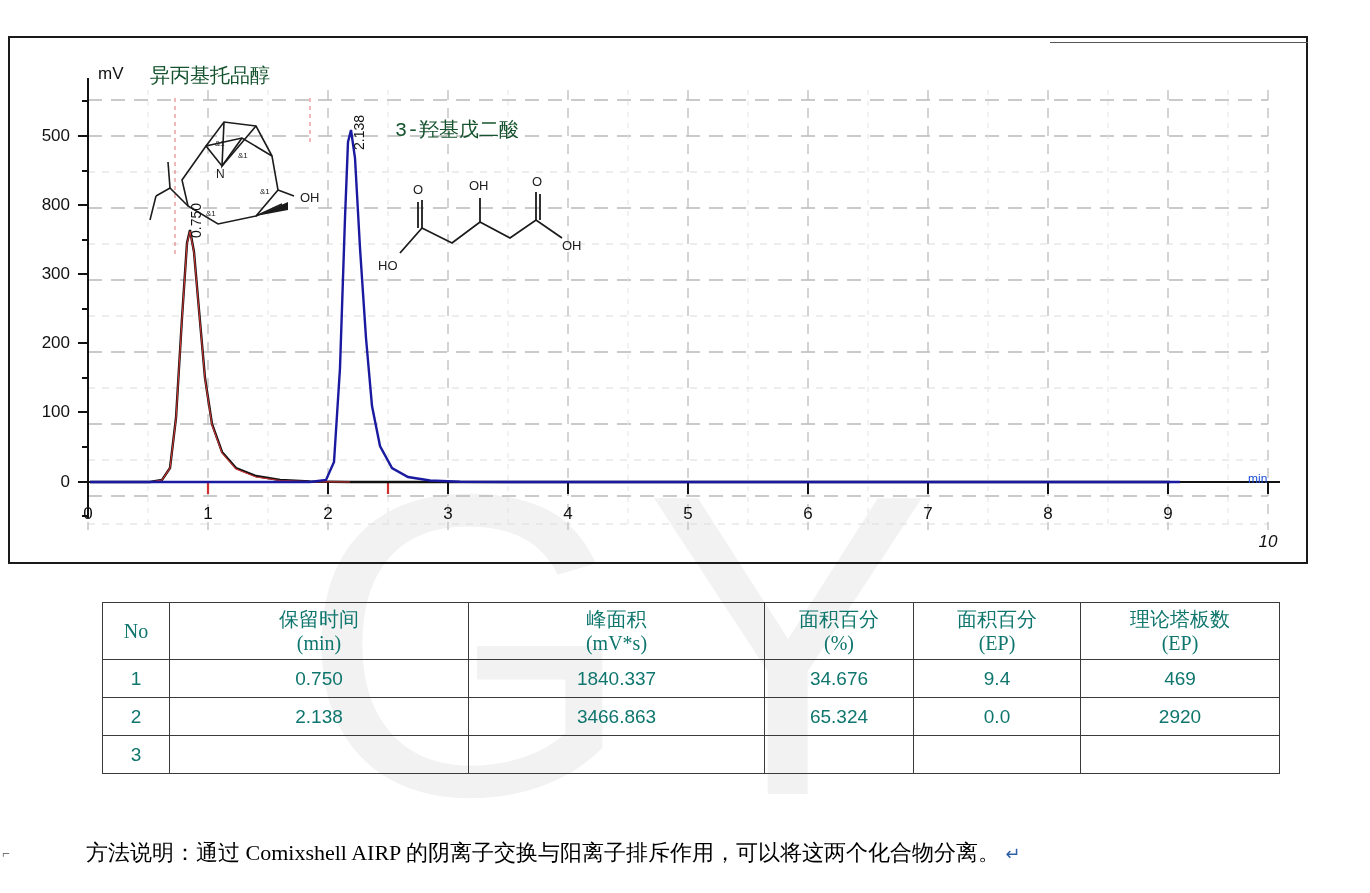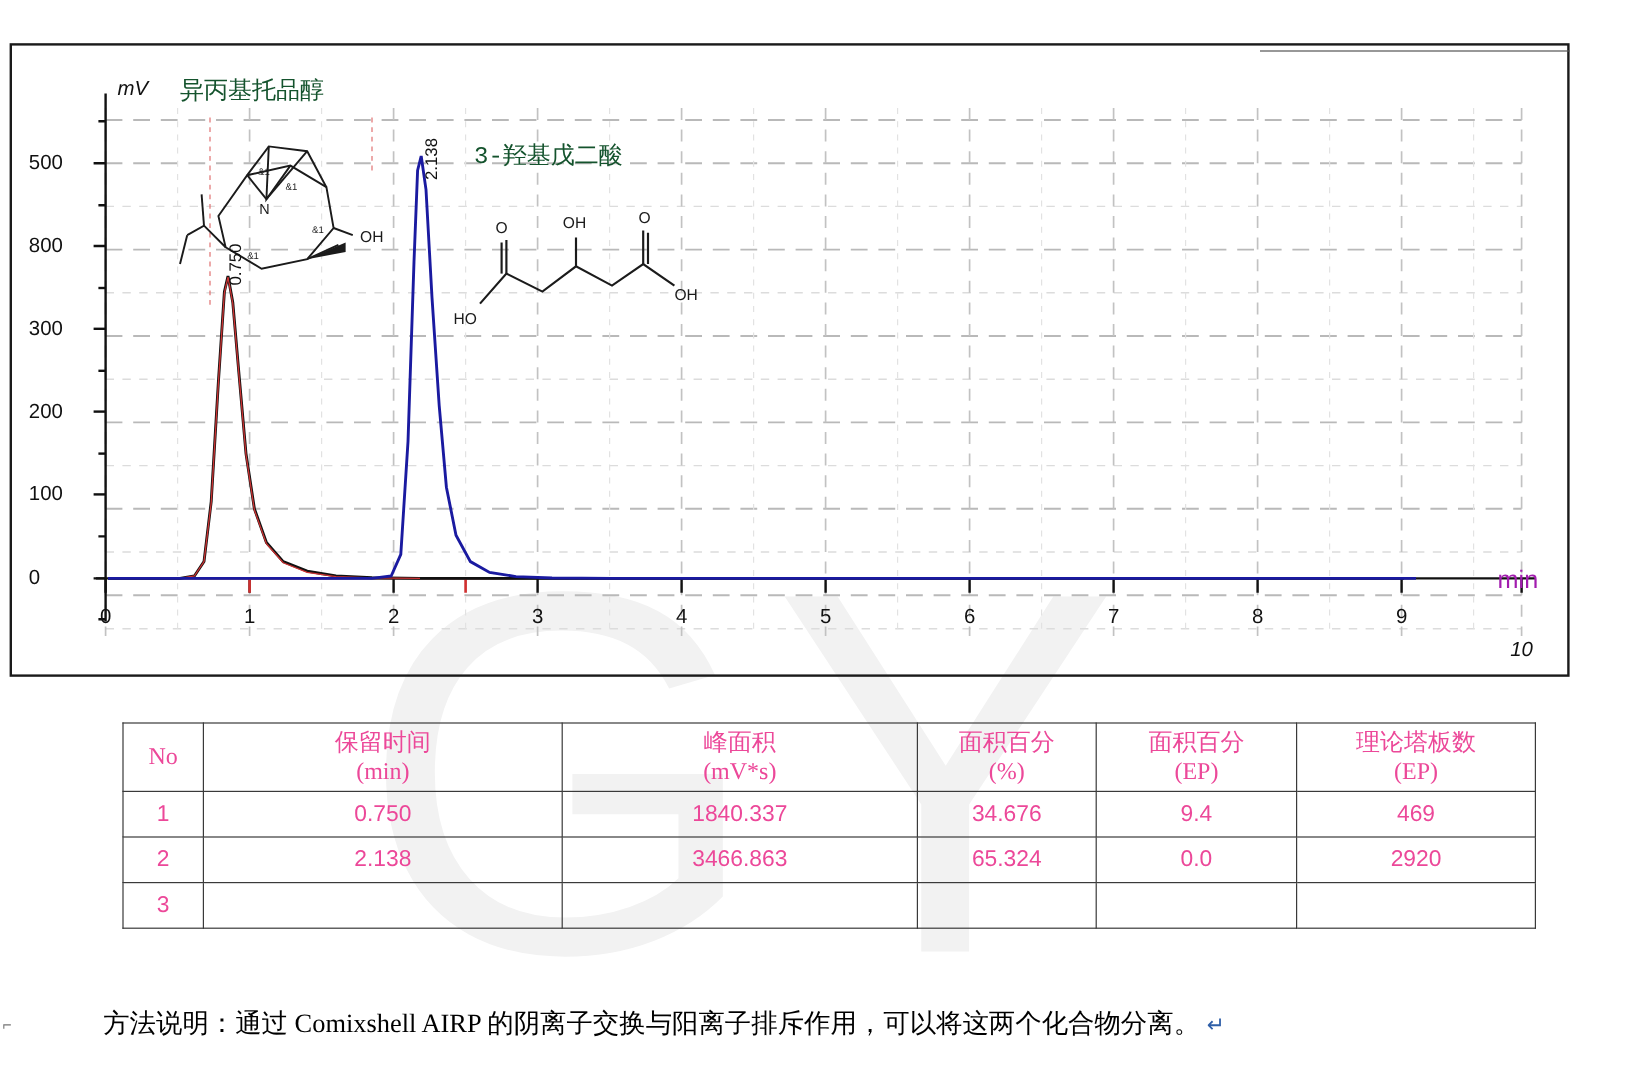--- a/index.html
+++ b/index.html
@@ -57,31 +57,31 @@
     top: 0;
   }
 
   
   .axis-unit-y {
     position: absolute;
     left: 88px;
     top: 26px;
     font-size: 17px;
     color: #111;
-    font-style: italic;
   }
   .axis-unit-x {
     position: absolute;
     left: 1238px;
     top: 434px;
-    font-size: 21px;
-    color: #a21caf;
+    font-size: 12px;
+    color: #1d4ed8;
   }
   .ytick {
     position: absolute;
+    text-align: right;
     width: 46px;
     font-size: 17px;
     color: #111;
   }
   .xtick {
     position: absolute;
     text-align: center;
     width: 40px;
     font-size: 17px;
     color: #111;
@@ -110,21 +110,21 @@
   
   .table-wrap {
     position: absolute;
     left: 102px;
     top: 602px;
     z-index: 3;
   }
   table.results {
     border-collapse: collapse;
     font-size: 19px;
-    color: #ec4899;
+    color: #0f766e;
   }
   table.results td, table.results th {
     border: 1px solid #3a3a3a;
     text-align: center;
     font-weight: normal;
     padding: 2px 4px;
     font-family: "Liberation Serif", serif;
   }
   table.results thead td {
     height: 52px;

